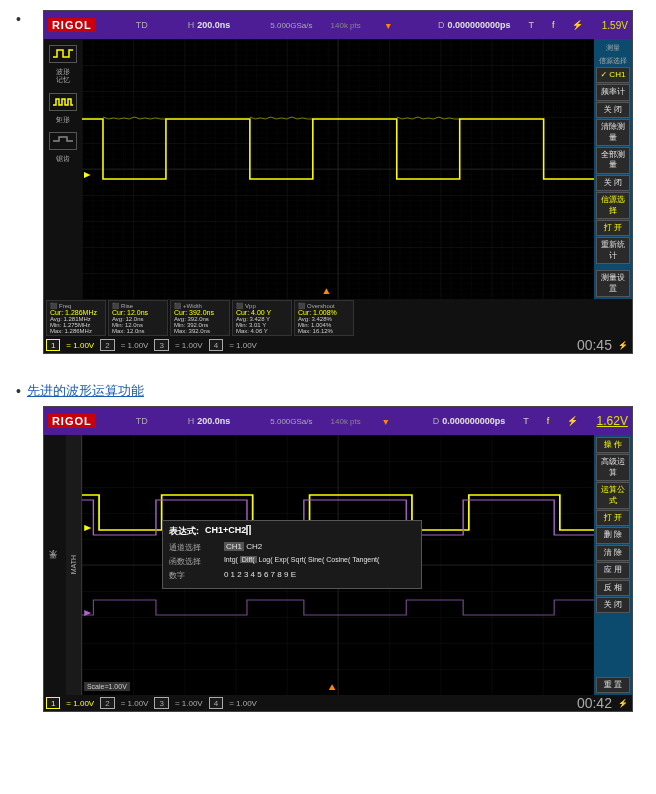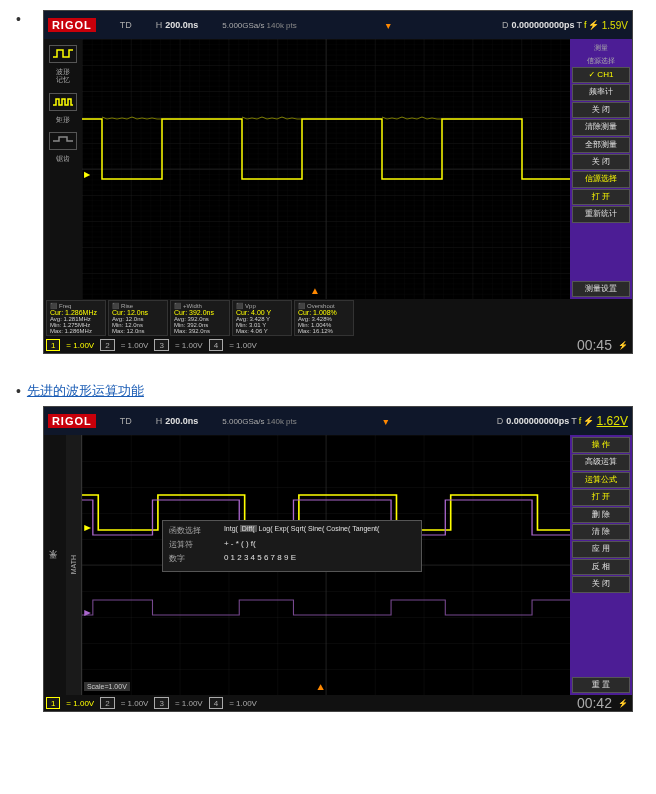--- a/index.html
+++ b/index.html
@@ -40,24 +40,24 @@
       background: #000;
       border: 1px solid #444;
       position: relative;
       margin-bottom: 18px;
     }
 
     
     .scope-topbar {
       display: flex;
       align-items: center;
-      background: #0f172a;
+      background: #4c1d95;
       height: 22px;
       padding: 14px 4px;
-      gap: 2px;
+      gap: 18px;
     }
     .rigol-logo {
       color: #fff;
       font-size: 11px;
       font-weight: bold;
       background: #c8000a;
       padding: 1px 4px;
       letter-spacing: 1px;
     }
     .topbar-seg {
@@ -92,22 +92,22 @@
     
     .scope-grid {
       flex: 1;
       background: #000;
       position: relative;
       overflow: hidden;
     }
 
     
     .scope-sidebar {
-      width: 62px;
-      background: #4c1d95;
+      width: 38px;
+      background: #0c4a6e;
       display: flex;
       flex-direction: column;
       padding: 2px;
       gap: 1px;
     }
     .sidebar-label {
       color: #aaa;
       font-size: 7px;
       text-align: center;
       margin-top: 2px;
@@ -447,29 +447,35 @@
                 0,180 10,180 10,165 65,165 65,180 145,180 145,165 195,165 195,180 285,180 285,165 335,165 335,180 415,180 415,165 450,165
               " fill="none" stroke="#aa66cc" stroke-width="1" opacity="0.7"></polyline>
 
               <text x="2" y="95" fill="#ff0" font-size="8">▶</text>
               <text x="2" y="180" fill="#aa66cc" font-size="8">▶</text>
 
               <text x="215" y="255" fill="#ff8800" font-size="10">▲</text>
             </svg>
 
             <div class="math-popup">
+              <div class="math-popup-title">
+                <span>表达式:</span>
+                <span>CH1+CH2<span style="background:#ccc;color:#000;padding:0 1px;">|</span></span>
+              </div>
+              <div class="math-popup-row">
+                <span class="math-popup-label">通道选择</span>
+                <span class="math-popup-val">
+                  <span style="background:#555;padding:0 2px;">CH1</span> CH2
+                </span>
+              </div>
               <div class="math-popup-row">
                 <span class="math-popup-label">函数选择</span>
                 <span class="math-popup-val" style="font-size:7px;">
                   Intg( <span style="background:#555;padding:0 2px;">Diff(</span> Log( Exp( Sqrt( Sine( Cosine( Tangent(
                 </span>
-              </div>
-              <div class="math-popup-row">
-                <span class="math-popup-label">运算符</span>
-                <span class="math-popup-val">+ - * ( ) f(</span>
               </div>
               <div class="math-popup-row">
                 <span class="math-popup-label">数字</span>
                 <span class="math-popup-val">0 1 2 3 4 5 6 7 8 9 E</span>
               </div>
             </div>
 
             <div style="position:absolute;bottom:4px;left:2px;background:#333;color:#ccc;font-size:7px;padding:1px 3px;">
               <span>Scale=1.00V</span>
             </div>

